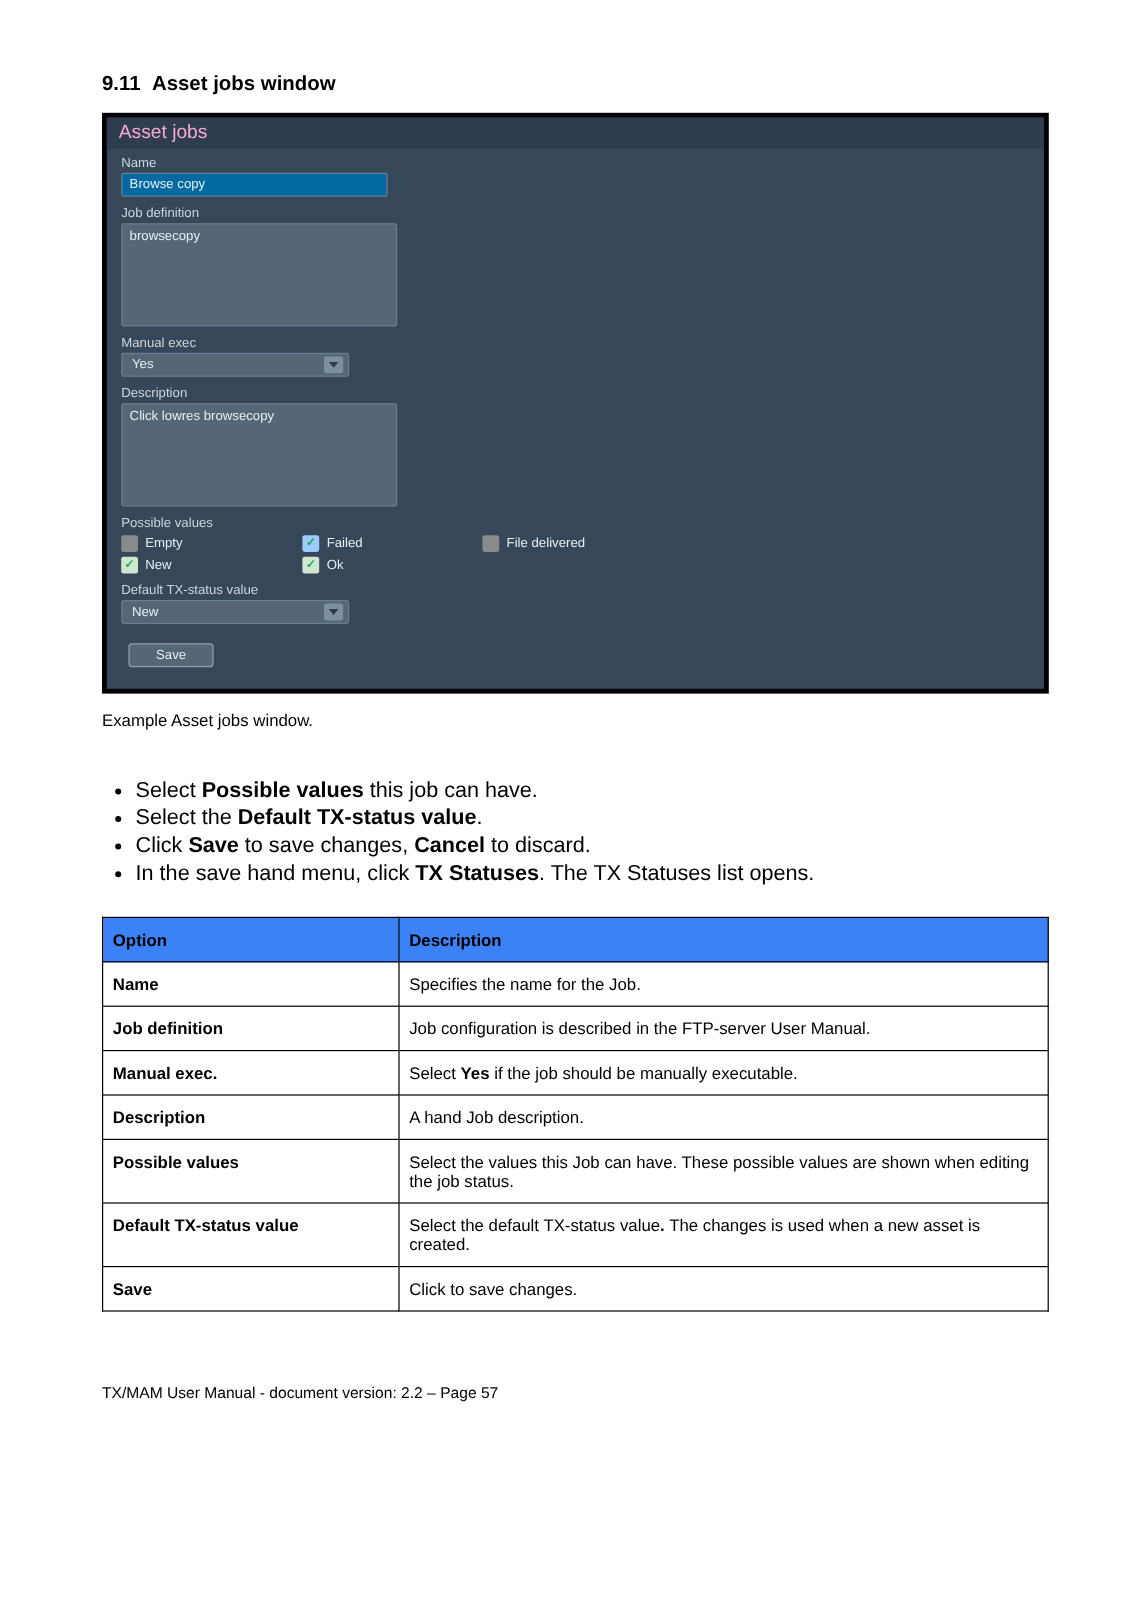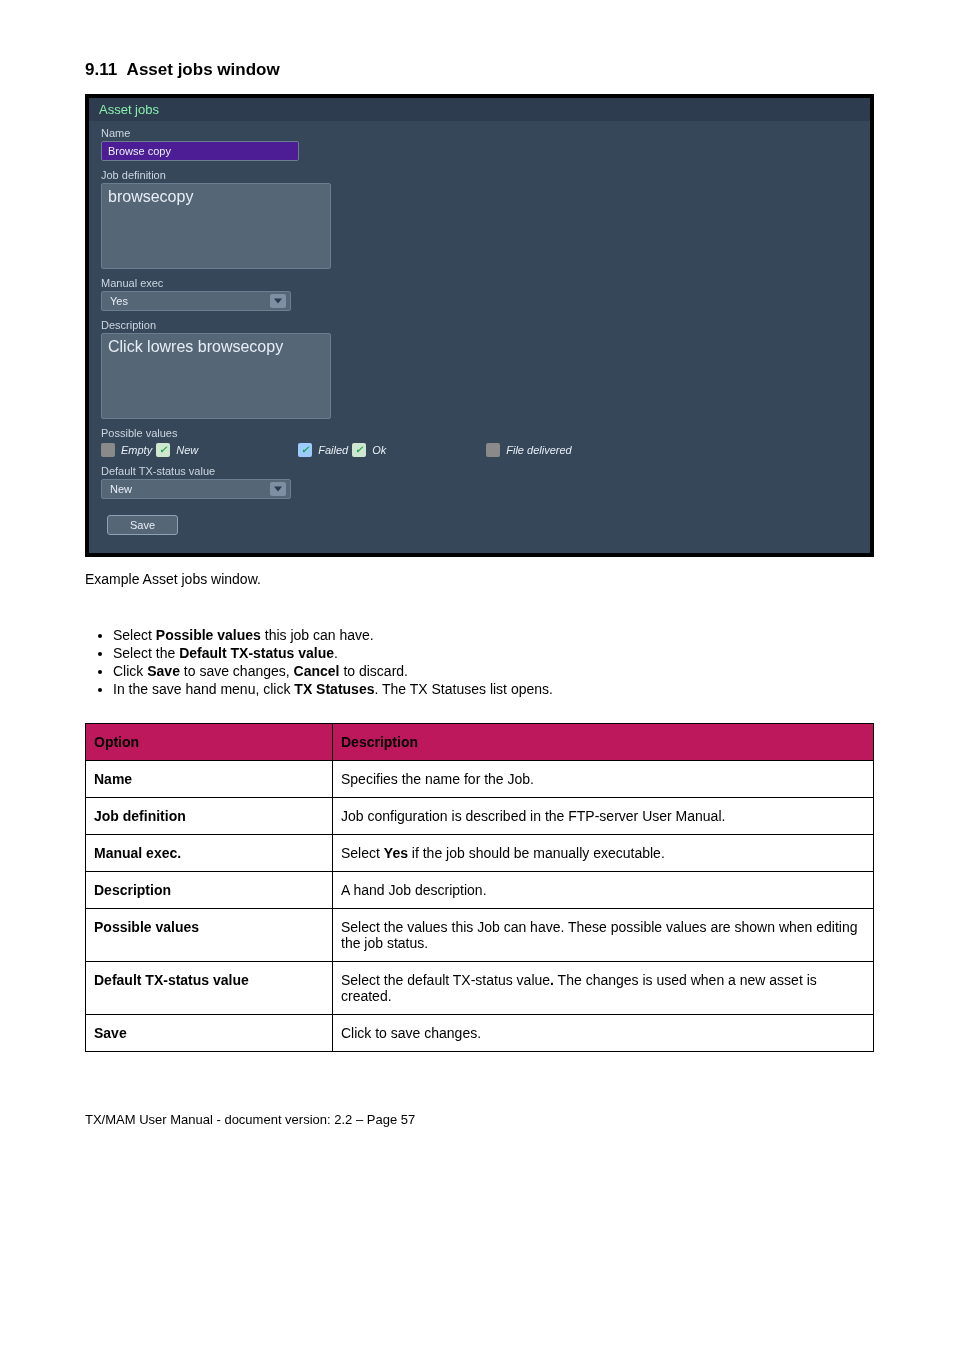--- a/index.html
+++ b/index.html
@@ -26,48 +26,48 @@
   .shot {
     background: #36475a; 
     color: #e8eef5;
     font-size: 11px;
     padding: 0 0 18px 0;
     position: relative;
   }
   .titlebar {
     background: #2d3c4e;
     padding: 4px 10px;
-    font-size: 13px;
-    color: #86efac;
+    font-size: 16px;
+    color: #f9a8d4;
   }
   .field-block {
     padding: 6px 12px 2px 12px;
   }
   .field-label {
     color: #cdd6e0;
     font-size: 11px;
     margin-bottom: 2px;
   }
   .text-input {
     display: inline-block;
-    background: #4c1d95;
+    background: #0369a1;
     border: 1px solid #6a7d91;
     color: #e8eef5;
     font-size: 11px;
     padding: 3px 6px;
     border-radius: 2px;
-    width: 198px;
+    width: 222px;
     box-sizing: border-box;
   }
   .textarea-input {
     display: block;
     background: #556677;
     border: 1px solid #6a7d91;
     color: #e8eef5;
-    font-size: 16px;
+    font-size: 11px;
     padding: 4px 6px;
     border-radius: 2px;
     width: 230px;
     height: 86px;
     resize: none;
     box-sizing: border-box;
   }
   .select-wrap {
     display: inline-flex;
     align-items: center;
@@ -92,22 +92,22 @@
   }
   .select-btn svg { width: 8px; height: 6px; }
   .pv-row {
     display: flex;
     gap: 100px;
     padding: 2px 12px;
     align-items: flex-start;
   }
   .pv-col {
     display: flex;
+    flex-direction: column;
     gap: 4px;
-    font-style: italic;
   }
   .cb-item {
     display: flex;
     align-items: center;
     gap: 6px;
     font-size: 11px;
     color: #e8eef5;
   }
   .cb-box {
     width: 14px;
@@ -131,41 +131,41 @@
     font-size: 11px;
     padding: 3px 22px;
     border-radius: 3px;
   }
   
   .caption {
     font-size: 14px;
     margin: 14px 0 40px 0;
   }
   ul.instructions {
-    font-size: 14px;
+    font-size: 18px;
     margin: 0 0 26px 0;
     padding-left: 28px;
   }
   ul.instructions li {
     margin: 2px 0;
   }
   
   table.opts {
     border-collapse: collapse;
     width: 100%;
     font-size: 14px;
   }
   table.opts th, table.opts td {
     border: 1px solid #000;
     padding: 10px 8px;
     text-align: left;
     vertical-align: top;
   }
   table.opts th {
-    background: #be185d;
+    background: #3b82f6;
     font-weight: bold;
   }
   .opt-name { width: 230px; font-weight: bold; }
   .footer {
     font-size: 13px;
     text-align: left;
     margin-top: 60px;
   }
 </style>
 </head>

